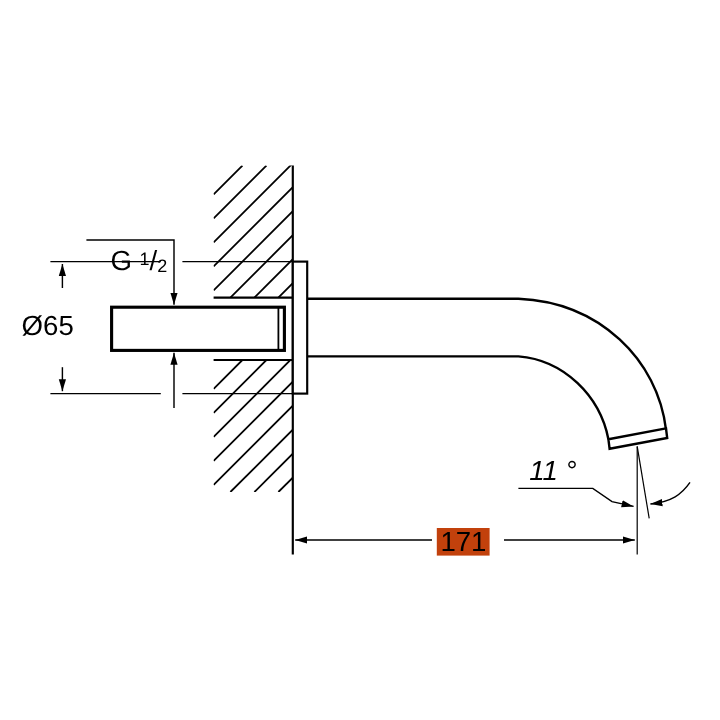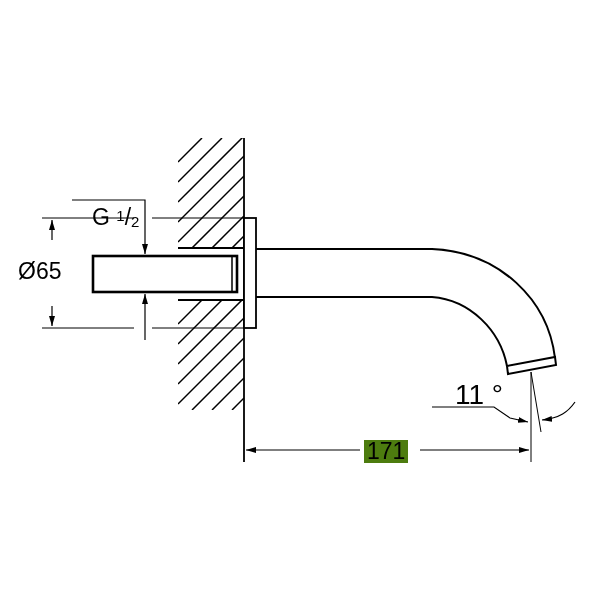--- a/index.html
+++ b/index.html
@@ -10,22 +10,22 @@
       position: absolute;
       font-family: "Liberation Sans", sans-serif;
       color: #000000;
       line-height: 1;
       white-space: nowrap;
     }
     .dim-65 { left: 18px; top: 260px; font-size: 23px; text-align: center; }
     .dim-g { left: 92px; top: 172px; font-size: 23px; margin-top: 34px; }
     .dim-g sup { font-size: 15px; position: relative; top: -4px; vertical-align: baseline; }
     .dim-g sub { font-size: 15px; position: relative; top: 2px; vertical-align: baseline; }
-    .dim-171 { left: 364px; top: 440px; font-size: 23px; background: #4d7c0f; padding: 0 3px; }
-    .dim-angle { left: 455px; top: 381px; font-size: 28px; }
+    .dim-171 { left: 364px; top: 440px; font-size: 23px; background: #c2410c; padding: 0 3px; }
+    .dim-angle { left: 441px; top: 381px; font-size: 23px; font-style: italic; }
   </style>
 </head>
 <body>
 
 <div class="canvas">
   <svg width="600" height="600" viewBox="0 0 600 600">
     <defs>
       <marker id="arrow" viewBox="0 0 10 10" refX="10" refY="5" markerWidth="10" markerHeight="10" orient="auto-start-reverse" markerUnits="userSpaceOnUse">
         <path d="M0,2 L10,5 L0,8 z" fill="#000"></path>
       </marker>

